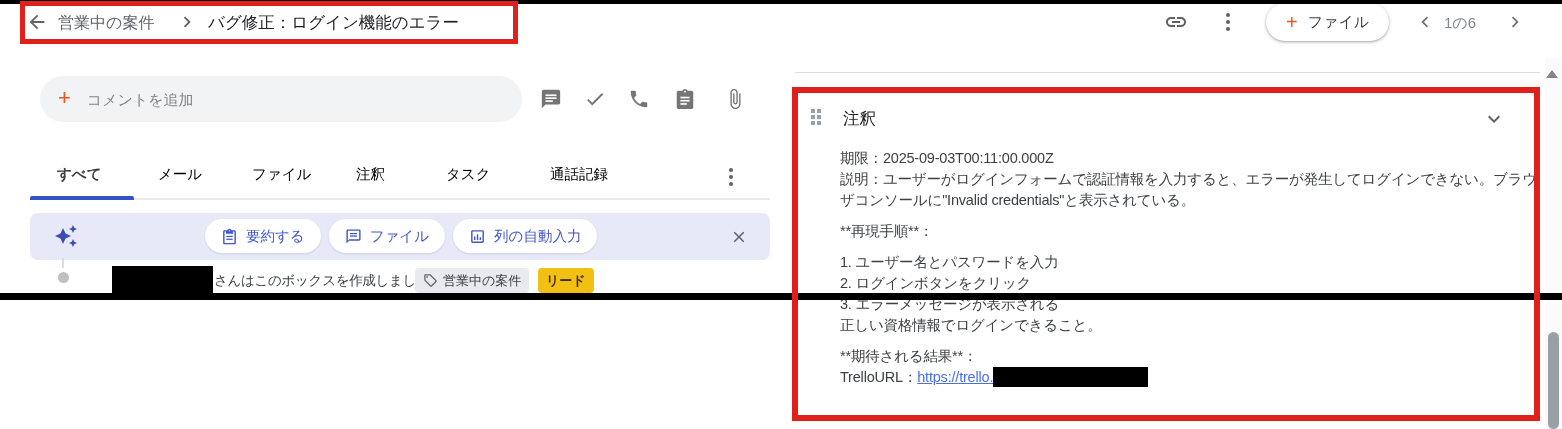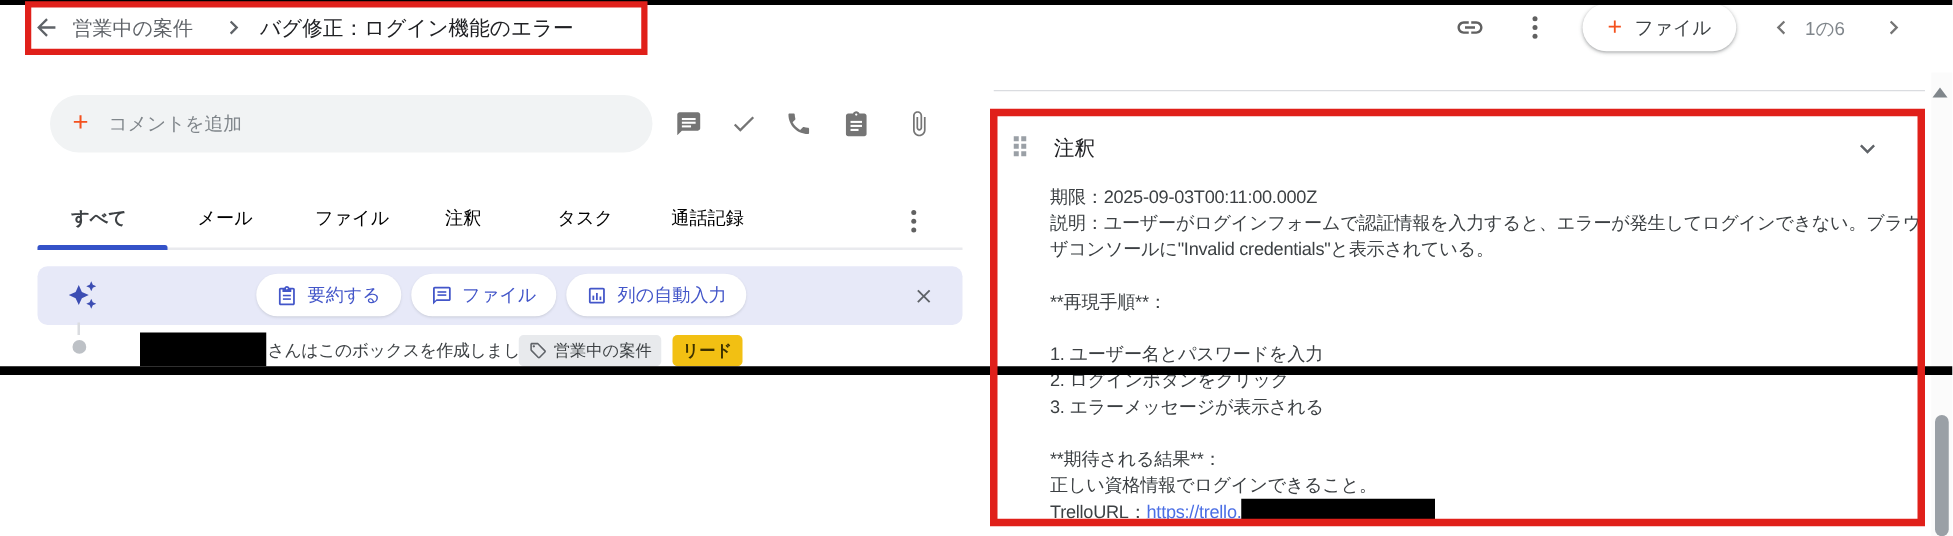--- a/index.html
+++ b/index.html
@@ -90,21 +90,21 @@
 
   
   .notes-top-line { position:absolute; left:795px; top:72px; width:745px; height:1px; background:#dadce0; }
   .drag-handle { position:absolute; left:811px; top:109px; display:grid;
     grid-template-columns:repeat(2,4px); grid-auto-rows:4px; gap:2px; cursor:grab; }
   .drag-handle i { background:#9aa0a6; width:4px; height:4px; }
   .notes-title { position:absolute; left:843px; top:108px; font-size:16.5px; color:#202124; }
   .notes-collapse { position:absolute; left:1482px; top:107px; width:24px; height:24px; cursor:pointer; }
   .notes-body { position:absolute; left:840px; top:148px; width:697px; }
   .note-p { margin:0; font-size:14.5px; line-height:21px; color:#3c4043; letter-spacing:-0.2px; }
-  .gap-above { margin-top:21px; }
+  .gap-above { margin-top:10px; }
   .note-link { color:#4a6ee5; text-decoration:underline; }
   .redact-trello { display:inline-block; vertical-align:middle; width:155px; height:20px; background:#000; margin-top:-3px; }
   .notes-bottom-line { position:absolute; left:840px; top:416px; width:690px; height:2px; background:#dadce0; }
 
   
   .scrollbar { position:absolute; right:0; top:58px; width:17px; height:371px; background:#fbfbfb; }
   .scroll-up {
     position:absolute; right:4px; top:70px; width:0; height:0;
     border-left:6px solid transparent; border-right:6px solid transparent;
     border-bottom:8px solid #80868b; cursor:pointer;
@@ -194,21 +194,21 @@
     <svg viewBox="0 0 24 24" width="22" height="22">
         <path fill="#757575" d="M16.5 6v11.5c0 2.21-1.79 4-4 4s-4-1.79-4-4V5c0-1.38 1.12-2.5 2.5-2.5s2.5 1.12 2.5 2.5v10.5c0 .55-.45 1-1 1s-1-.45-1-1V6H10v9.5c0 1.38 1.12 2.5 2.5 2.5s2.5-1.12 2.5-2.5V5c0-2.21-1.79-4-4-4S7 2.79 7 5v12.5c0 3.04 2.46 5.5 5.5 5.5s5.5-2.46 5.5-5.5V6h-1.5z"></path>
       </svg>
   </div>
 
   <span class="tab active" style="left:57px">すべて</span>
   <span class="tab" style="left:158px">メール</span>
   <span class="tab" style="left:252px">ファイル</span>
   <span class="tab" style="left:356px">注釈</span>
   <span class="tab" style="left:446px">タスク</span>
-  <span class="tab" style="left:537px">通話記録</span>
+  <span class="tab" style="left:550px">通話記録</span>
   <div class="dots-v tabs-menu" style="position:absolute">
       <i></i>
       <i></i>
       <i></i>
     </div>
   <div class="tabs-line"></div>
   <div class="tabs-line-blue"></div>
 
   <div class="ai-bar">
     <span class="ai-sparkle">
@@ -278,22 +278,22 @@
       </svg>
   </div>
 
   <div class="notes-body">
     <p class="note-p">期限：2025-09-03T00:11:00.000Z</p>
     <p class="note-p">説明：ユーザーがログインフォームで認証情報を入力すると、エラーが発生してログインできない。ブラウザコンソールに"Invalid credentials"と表示されている。</p>
     <p class="note-p gap-above">**再現手順**：</p>
     <p class="note-p gap-above">1. ユーザー名とパスワードを入力</p>
     <p class="note-p">2. ログインボタンをクリック</p>
     <p class="note-p">3. エラーメッセージが表示される</p>
+    <p class="note-p">正しい資格情報でログインできること。</p>
     <p class="note-p gap-above">**期待される結果**：</p>
-    <p class="note-p">正しい資格情報でログインできること。</p>
     <p class="note-p">
       <span>TrelloURL：</span><a class="note-link" href="#">https://trello.</a><span class="redact-trello"></span>
     </p>
   </div>
   <div class="notes-bottom-line"></div>
 
   <div class="scrollbar"></div>
   <div class="scroll-up"></div>
   <div class="scroll-thumb"></div>
 

